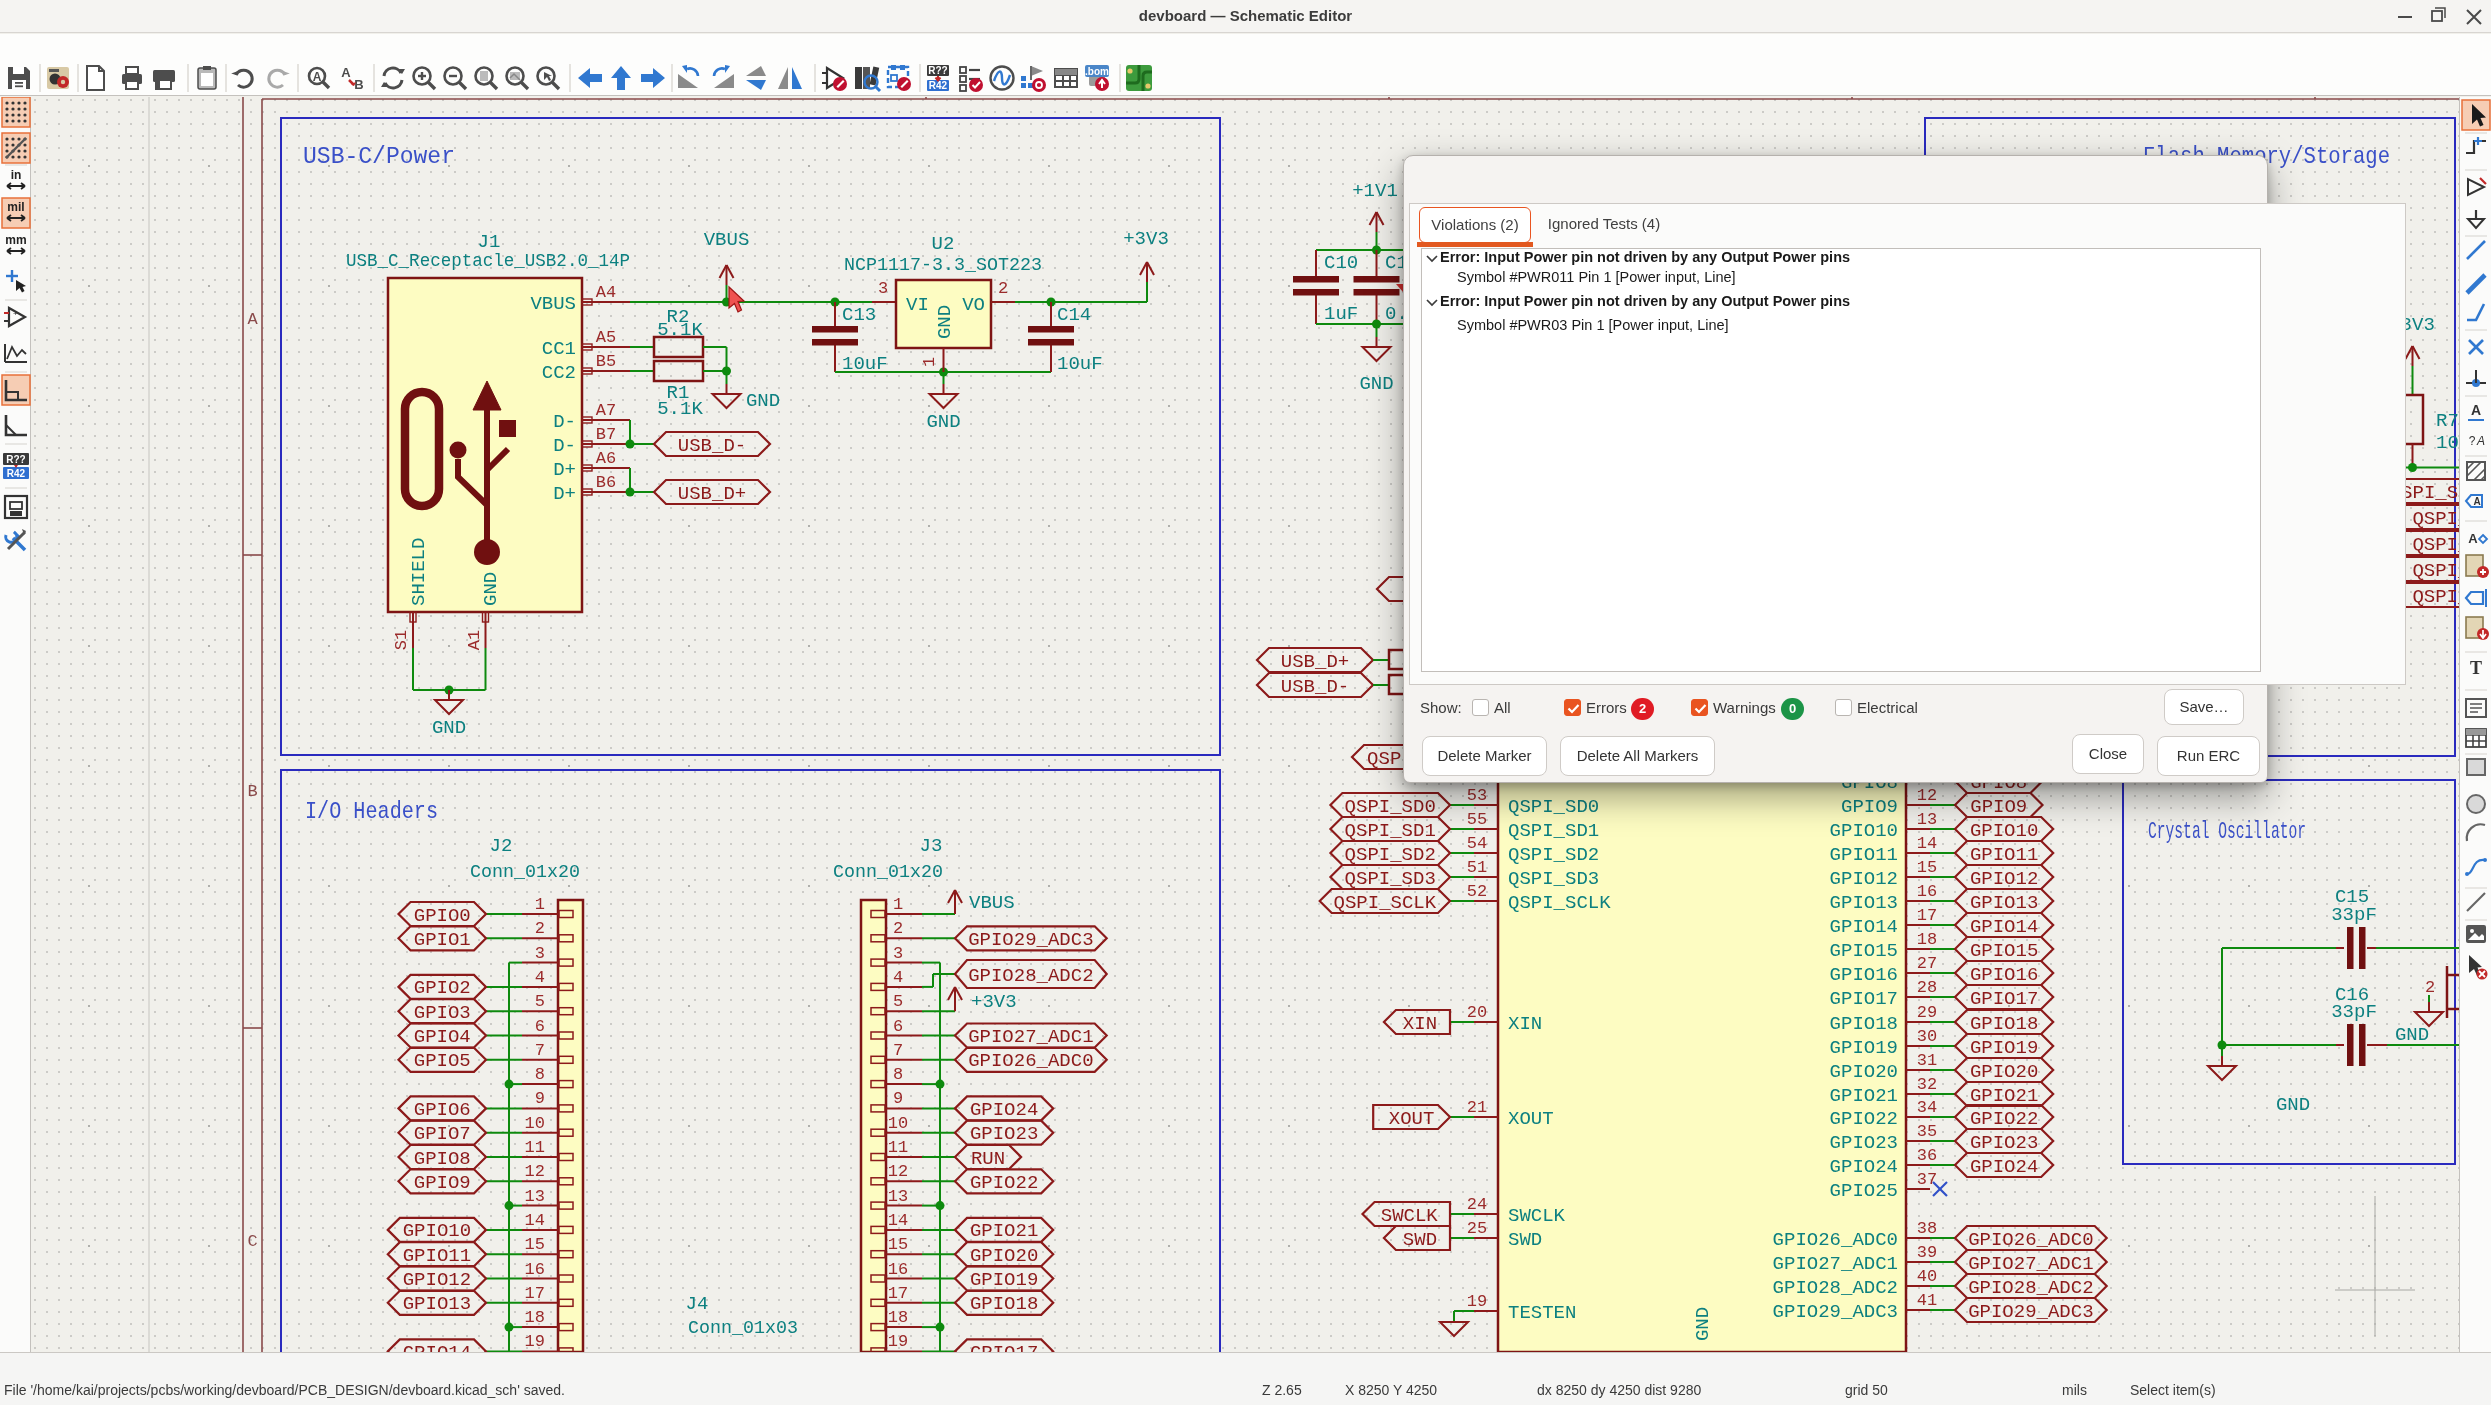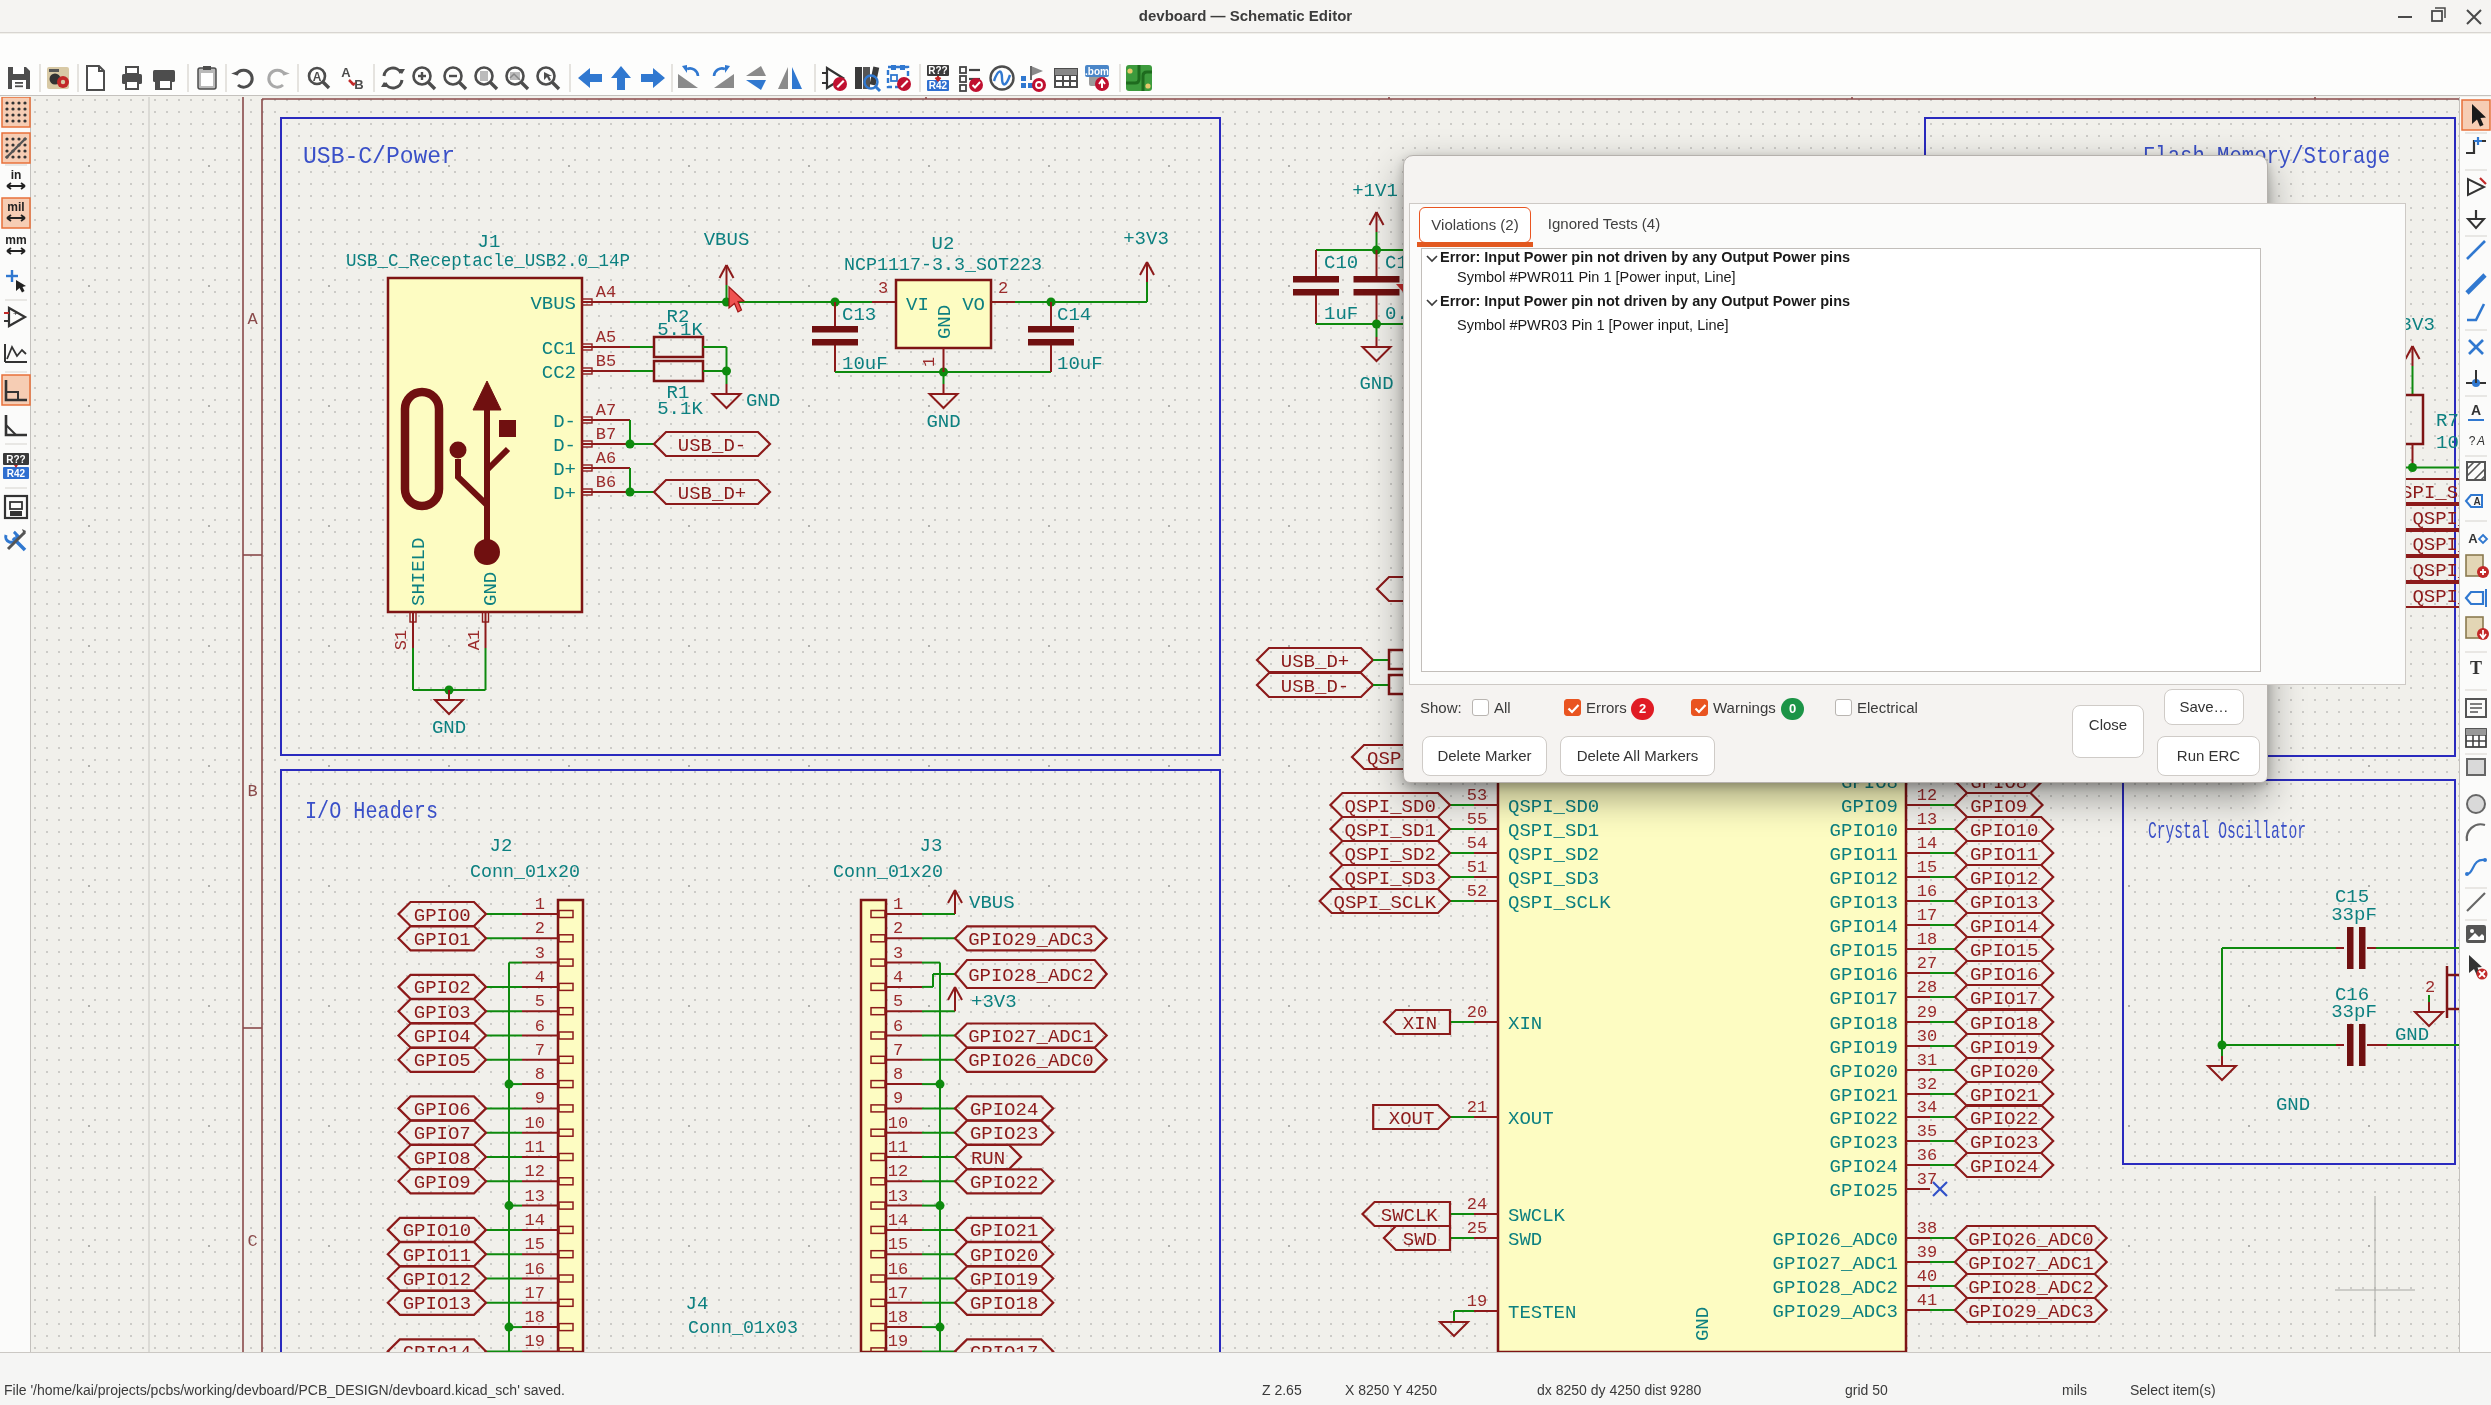--- a/index.html
+++ b/index.html
@@ -1193,15 +1193,15 @@
           <path d="M3.5,8.5 L7,12 L13.5,5" fill="none" stroke="#fff" stroke-width="2.2"></path>
         </svg></div>
     <span style="left:309px;top:7px">Warnings</span>
     <div class="badge" style="left:377px;top:6px;background:#1c9447">0</div>
     <div class="cb" style="left:431px;top:7px"></div>
       <span style="left:453px;top:7px">Electrical</span>
     <div class="btn" style="left:760px;top:-3px;width:80px;height:36px;line-height:34px">Save…</div>
   </div>
   <div class="btn" style="left:18px;top:580px;width:125px;height:40px;line-height:38px">Delete Marker</div>
   <div class="btn" style="left:156px;top:580px;width:155px;height:40px;line-height:38px">Delete All Markers</div>
-  <div class="btn" style="left:668px;top:549px;width:72px;height:53px;line-height:38px">Close</div>
+  <div class="btn" style="left:668px;top:578px;width:72px;height:40px;line-height:38px">Close</div>
   <div class="btn" style="left:753px;top:580px;width:103px;height:40px;line-height:38px">Run ERC</div>
 </div>
 
 </body></html>

